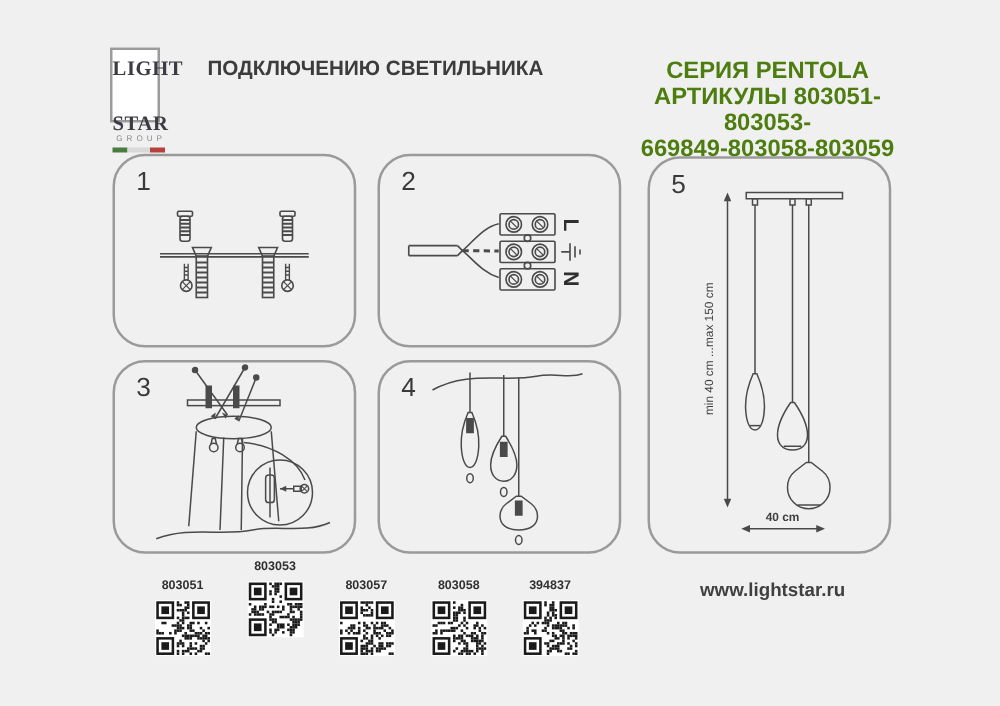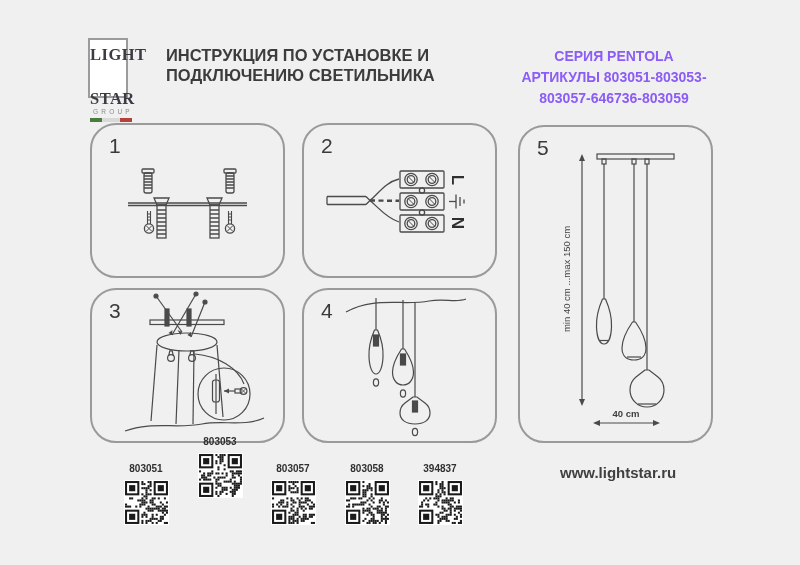--- a/index.html
+++ b/index.html
@@ -14,21 +14,21 @@
   .logo-line.first{margin-top:7px;}
   .logo-group{font-size:6.5px;letter-spacing:3.2px;color:#8a8a8a;margin-top:2px;margin-left:3px;}
   .logo-flag{width:42px;height:4px;margin:3px auto 0 auto;display:flex;}
   .logo-flag .g{width:12px;background:#4a7c3f;}
   .logo-flag .w{width:18px;background:#d9d9d9;}
   .logo-flag .r{width:12px;background:#b5413c;}
 
   .doc-title{position:absolute;left:166px;top:45px;width:310px;font-size:16.5px;font-weight:bold;
              line-height:20px;color:#3c3c3c;}
   .series-block{position:absolute;left:498px;top:46px;width:232px;text-align:center;
-                font-size:14px;font-weight:bold;line-height:21px;color:#8b5cf6;}
+                font-size:19px;font-weight:bold;line-height:21px;color:#4d7c0f;}
 
   
   .panel{position:absolute;border:2px solid #9a9a9a;border-radius:26px;box-sizing:border-box;}
   .panel-number{position:absolute;left:17px;top:9px;font-size:21px;color:#3a3a3a;}
   .panel svg{position:absolute;left:0;top:0;}
   #p1{left:90px;top:123px;width:195px;height:155px;}
   #p2{left:302px;top:123px;width:195px;height:155px;}
   #p3{left:90px;top:288px;width:195px;height:155px;}
   #p4{left:302px;top:288px;width:195px;height:155px;}
   #p5{left:518px;top:125px;width:195px;height:318px;}
@@ -51,28 +51,27 @@
     <div class="logo-line">STAR</div>
     <div class="logo-group">GROUP</div>
     <div class="logo-flag">
       <div class="g"></div>
         <div class="w"></div>
         <div class="r"></div>
     </div>
   </div>
 
   <div class="doc-title">
-    <div>ИНСТРУКЦИЯ ПО УСТАНОВКЕ И</div>
     <div>ПОДКЛЮЧЕНИЮ СВЕТИЛЬНИКА</div>
   </div>
 
   <div class="series-block">
     <div>СЕРИЯ PENTOLA</div>
     <div>АРТИКУЛЫ 803051-803053-</div>
-    <div>803057-646736-803059</div>
+    <div>669849-803058-803059</div>
   </div>
 
   <div class="panel" id="p1">
     <span class="panel-number">1</span>
     <svg width="191" height="151" viewBox="0 0 191 151">
       <g stroke="#4a4a4a" stroke-width="1.3" fill="none">
 
         <g>
           <rect x="50" y="44" width="12" height="4" rx="1"></rect>
           <rect x="52" y="48" width="8" height="20" rx="2"></rect>
@@ -405,21 +404,21 @@
           <rect x="2" y="2" width="10" height="10" fill="#ffffff"></rect>
           <rect x="4" y="4" width="6" height="6" fill="#1a1a1a"></rect>
           <rect x="28" y="0" width="14" height="14" fill="#1a1a1a"></rect>
           <rect x="30" y="2" width="10" height="10" fill="#ffffff"></rect>
           <rect x="32" y="4" width="6" height="6" fill="#1a1a1a"></rect>
           <rect x="0" y="28" width="14" height="14" fill="#1a1a1a"></rect>
           <rect x="2" y="30" width="10" height="10" fill="#ffffff"></rect>
           <rect x="4" y="32" width="6" height="6" fill="#1a1a1a"></rect>
         </svg></div>
   </div>
-  <div class="article" style="left:190px;top:436px;">
+  <div class="article" style="left:190px;top:448px;">
     <div class="code">803053</div>
     <div class="qr"><svg width="45" height="45" viewBox="-1 -1 44 44" xmlns="http://www.w3.org/2000/svg">
           <rect x="-1" y="-1" width="44" height="44" fill="#ffffff"></rect>
           <rect x="16" y="0" width="2" height="2" fill="#1a1a1a"></rect>
           <rect x="20" y="0" width="2" height="2" fill="#1a1a1a"></rect>
           <rect x="22" y="0" width="2" height="2" fill="#1a1a1a"></rect>
           <rect x="24" y="0" width="2" height="2" fill="#1a1a1a"></rect>
           <rect x="18" y="2" width="2" height="2" fill="#1a1a1a"></rect>
           <rect x="20" y="2" width="2" height="2" fill="#1a1a1a"></rect>
           <rect x="22" y="2" width="2" height="2" fill="#1a1a1a"></rect>

